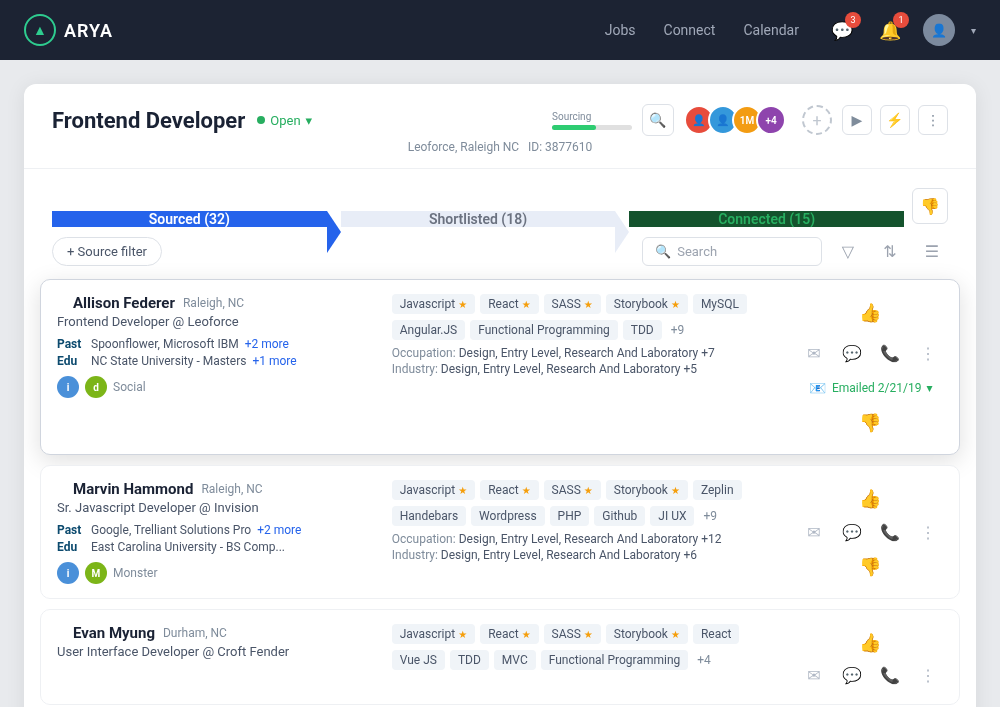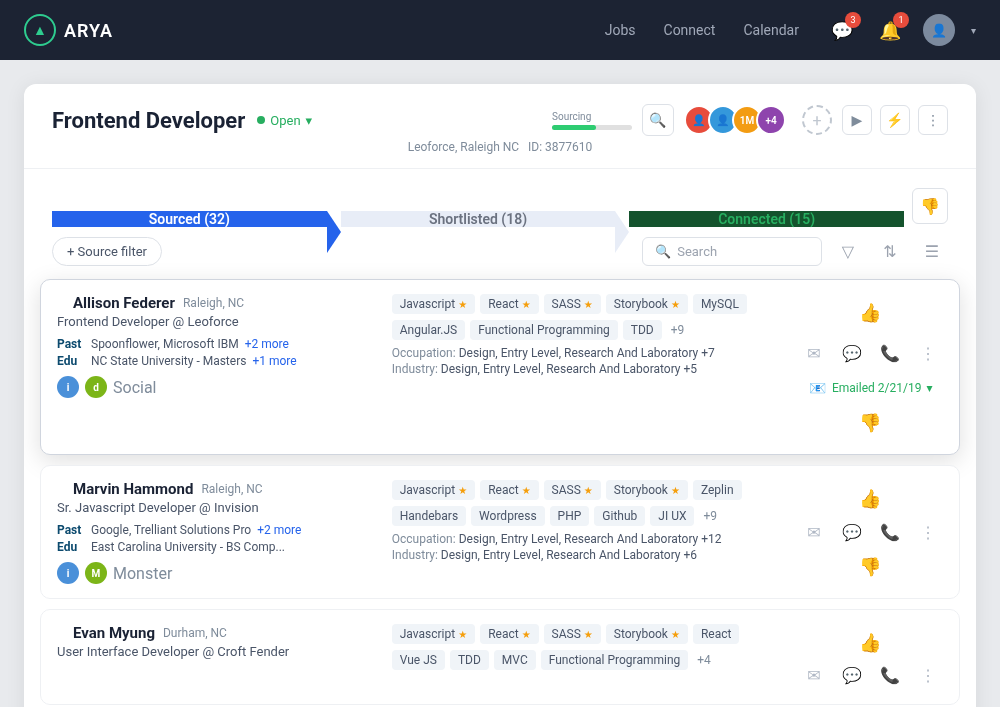--- a/index.html
+++ b/index.html
@@ -232,21 +232,21 @@
     .meta-row { display: flex; align-items: flex-start; gap: 6px; font-size: 12px; }
     .meta-label { color: #0c4a6e; min-width: 28px; font-weight: 700; }
     .meta-value { color: #4a5568; }
     .meta-more { color: #2563eb; }
     .social-row { display: flex; align-items: center; gap: 6px; }
     .social-icon {
       width: 22px; height: 22px; border-radius: 50%;
       display: flex; align-items: center; justify-content: center;
       font-size: 10px; font-weight: bold;
     }
-    .social-label { font-size: 16px; color: #7f8c9b; }
+    .social-label { font-size: 12px; color: #7f8c9b; }
 
     .candidate-middle { flex: 1.2; }
     .tags-row { display: flex; flex-wrap: wrap; gap: 5px; margin-bottom: 6px; }
     .tag {
       background: #f0f4f8;
       border-radius: 4px;
       padding: 3px 8px;
       font-size: 12px;
       color: #4a5568;
       display: flex; align-items: center; gap: 3px;

